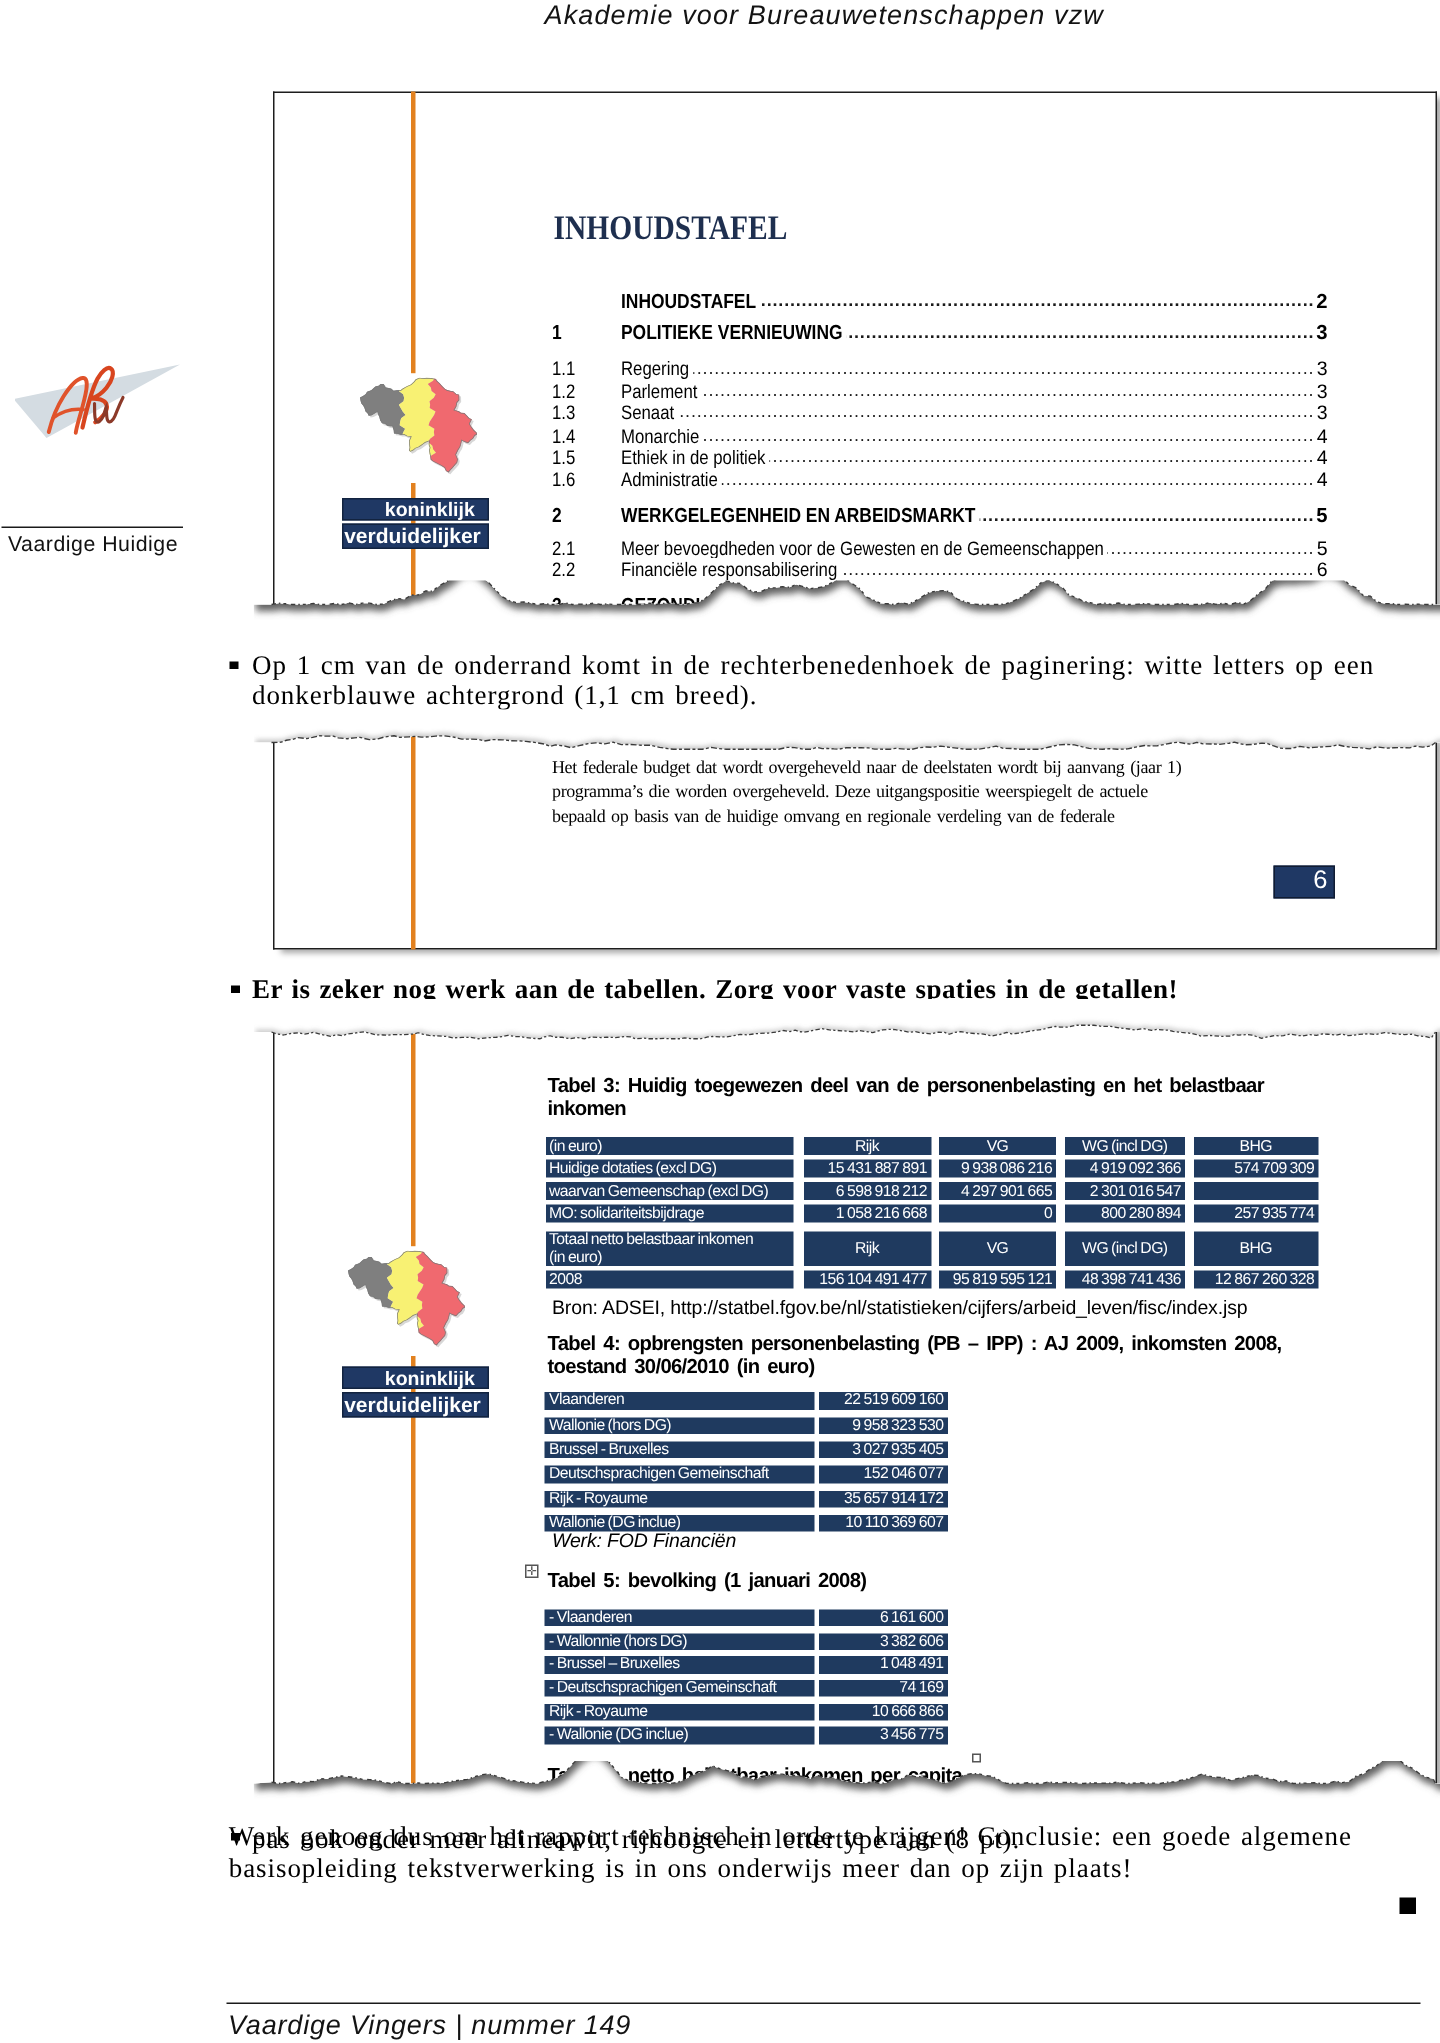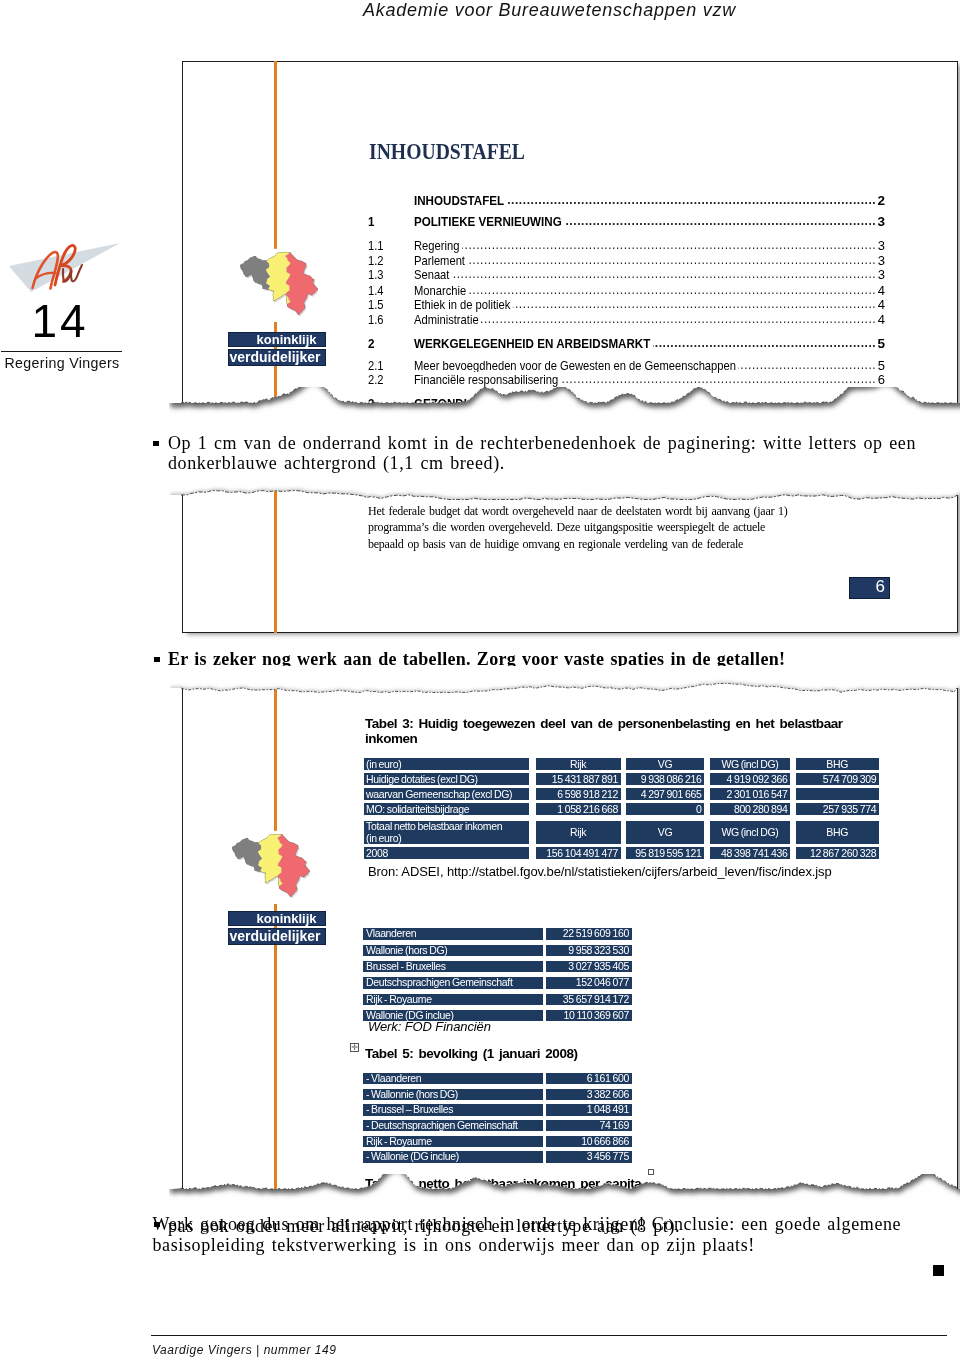--- a/index.html
+++ b/index.html
@@ -40,21 +40,21 @@
           white-space:nowrap;display:flex;align-items:baseline;}
   .tocrow .num{position:absolute;}
   .tocrow .ttl{position:absolute;}
   .tocrow .pg{position:absolute;text-align:right;}
   .tocrow .dots{position:absolute;overflow:hidden;white-space:nowrap;
                 font-family:"Liberation Sans",sans-serif;}
 
   
   .ft-rule{position:absolute;left:151px;top:1335px;width:796px;height:1px;background:#1a1a1a;}
   .ft{position:absolute;left:152px;top:1340px;font-family:"Liberation Sans",sans-serif;
-      font-style:italic;font-size:12px;letter-spacing:.55px;color:#131313;line-height:20px;}
+      font-style:italic;font-size:18px;letter-spacing:.55px;color:#131313;line-height:20px;}
 </style>
 </head>
 <body>
 
 <div class="page">
   <div class="hdr">Akademie voor Bureauwetenschappen vzw</div>
 
   <div class="lm-logo">
     <svg viewBox="0 0 120 68" width="120" height="68">
 
@@ -64,23 +64,22 @@
                C46.7,33.8 44.2,42 42.5,48 C41.5,51.6 40.8,54.5 40.5,56.5" fill="none" stroke="#e0532b" stroke-width="2.6" stroke-linecap="round"></path>
       <path d="M25.5,46.5 C31,42.5 38.5,40.2 45.5,41" fill="none" stroke="#e0532b" stroke-width="2.3" stroke-linecap="round"></path>
 
       <path d="M45,53 C47.5,42 51,28 55,20.5 C57.5,15.8 61.5,12 64,13.8 C66.6,15.8 64.8,21.8 61,26.5
                C57.6,30.7 53.5,33 50.5,33.8 C55,33.4 60,34.5 61,37.8 C62.3,41.8 58.2,46.8 53.5,49.5" fill="none" stroke="#d8451f" stroke-width="2.8" stroke-linecap="round"></path>
 
       <path d="M53,37 C53.2,42 52.8,46 53.8,48.2 C55,50.8 57.5,48.8 59,45 C59.8,42.7 60.3,40.4 60.8,39.4
                C61.2,42.8 60.8,46.5 61.8,48.4 C62.9,50.4 65.2,48.7 66.6,45.4 C68,42.2 69.4,38 72,33" fill="none" stroke="#8c3a29" stroke-width="2.1" stroke-linecap="round"></path>
     </svg>
   </div>
-  <div class="lm-num">14</div>
   <div class="lm-rule"></div>
-  <div class="lm-cap">Regering Vingers</div>
+  <div class="lm-cap">Vaardige Huidige</div>
 
   <div class="shot" style="left:170px;top:61px;width:776px;height:360px;">
     <div class="shotbody" style="left:0;top:0;width:776px;height:349px;border:1px solid #1d1d1d;
                 box-sizing:border-box;border-bottom:none;
                 box-shadow:4px 3px 4px -1px rgba(0,0,0,.35);"></div>
     <div class="orange" style="left:92px;top:0px;height:344px;z-index:1;"></div>
 
     <div class="toc-h1" style="left:187px;top:78px;">INHOUDSTAFEL</div>
     <div id="toc1" style="position:absolute;left:0;top:0;width:776px;height:349px;">
         <div class="tocrow" style="left: 0px; top: 132px; width: 776px; height: 14px; font-size: 13.5px; font-weight: bold;">
@@ -273,20 +272,21 @@
         <div style="position: absolute; left: 353.5px; top: 139px; width: 85px; height: 23px; background: rgb(31, 58, 95); color: rgb(255, 255, 255); box-sizing: border-box; overflow: hidden; font-family: &quot;Liberation Sans&quot;, sans-serif; font-size: 10.5px; line-height: 23px; text-align: center; white-space: nowrap; padding: 0px 2.5px; letter-spacing: -0.35px; word-spacing: -0.6px;">Rijk</div>
         <div style="position: absolute; left: 444px; top: 139px; width: 78px; height: 23px; background: rgb(31, 58, 95); color: rgb(255, 255, 255); box-sizing: border-box; overflow: hidden; font-family: &quot;Liberation Sans&quot;, sans-serif; font-size: 10.5px; line-height: 23px; text-align: center; white-space: nowrap; padding: 0px 2.5px; letter-spacing: -0.35px; word-spacing: -0.6px;">VG</div>
         <div style="position: absolute; left: 527.9px; top: 139px; width: 80px; height: 23px; background: rgb(31, 58, 95); color: rgb(255, 255, 255); box-sizing: border-box; overflow: hidden; font-family: &quot;Liberation Sans&quot;, sans-serif; font-size: 10.5px; line-height: 23px; text-align: center; white-space: nowrap; padding: 0px 2.5px; letter-spacing: -0.35px; word-spacing: -0.6px;">WG (incl DG)</div>
         <div style="position: absolute; left: 613.7px; top: 139px; width: 83px; height: 23px; background: rgb(31, 58, 95); color: rgb(255, 255, 255); box-sizing: border-box; overflow: hidden; font-family: &quot;Liberation Sans&quot;, sans-serif; font-size: 10.5px; line-height: 23px; text-align: center; white-space: nowrap; padding: 0px 2.5px; letter-spacing: -0.35px; word-spacing: -0.6px;">BHG</div>
         <div style="position: absolute; left: 181.5px; top: 165px; width: 165px; height: 12px; background: rgb(31, 58, 95); color: rgb(255, 255, 255); box-sizing: border-box; overflow: hidden; font-family: &quot;Liberation Sans&quot;, sans-serif; font-size: 10.5px; line-height: 12px; text-align: left; white-space: nowrap; padding: 0px 2.5px; letter-spacing: -0.35px; word-spacing: -0.6px;">2008</div>
         <div style="position: absolute; left: 353.5px; top: 165px; width: 85px; height: 12px; background: rgb(31, 58, 95); color: rgb(255, 255, 255); box-sizing: border-box; overflow: hidden; font-family: &quot;Liberation Sans&quot;, sans-serif; font-size: 10.5px; line-height: 12px; text-align: right; white-space: nowrap; padding: 0px 2.5px; letter-spacing: -0.35px; word-spacing: -0.6px;">156 104 491 477</div>
         <div style="position: absolute; left: 444px; top: 165px; width: 78px; height: 12px; background: rgb(31, 58, 95); color: rgb(255, 255, 255); box-sizing: border-box; overflow: hidden; font-family: &quot;Liberation Sans&quot;, sans-serif; font-size: 10.5px; line-height: 12px; text-align: right; white-space: nowrap; padding: 0px 2.5px; letter-spacing: -0.35px; word-spacing: -0.6px;">95 819 595 121</div>
         <div style="position: absolute; left: 527.9px; top: 165px; width: 80px; height: 12px; background: rgb(31, 58, 95); color: rgb(255, 255, 255); box-sizing: border-box; overflow: hidden; font-family: &quot;Liberation Sans&quot;, sans-serif; font-size: 10.5px; line-height: 12px; text-align: right; white-space: nowrap; padding: 0px 2.5px; letter-spacing: -0.35px; word-spacing: -0.6px;">48 398 741 436</div>
         <div style="position: absolute; left: 613.7px; top: 165px; width: 83px; height: 12px; background: rgb(31, 58, 95); color: rgb(255, 255, 255); box-sizing: border-box; overflow: hidden; font-family: &quot;Liberation Sans&quot;, sans-serif; font-size: 10.5px; line-height: 12px; text-align: right; white-space: nowrap; padding: 0px 2.5px; letter-spacing: -0.35px; word-spacing: -0.6px;">12 867 260 328</div>
         <div style="position: absolute; left: 186px; top: 182px; width: 560px; font-family: &quot;Liberation Sans&quot;, sans-serif; font-size: 13px; line-height: 15px; color: rgb(0, 0, 0); letter-spacing: -0.1px;">Bron: ADSEI, http://statbel.fgov.be/nl/statistieken/cijfers/arbeid_leven/fisc/index.jsp</div>
+        <div style="position: absolute; left: 183px; top: 205.5px; width: 492px; font-family: &quot;Liberation Sans&quot;, sans-serif; font-weight: bold; font-size: 13.5px; line-height: 15.5px; color: rgb(0, 0, 0); letter-spacing: -0.45px; word-spacing: 1.9px;">Tabel 4: opbrengsten personenbelasting (PB – IPP) : AJ 2009, inkomsten 2008, toestand 30/06/2010 (in euro)</div>
         <div style="position: absolute; left: 181px; top: 246.3px; width: 180px; height: 11.5px; background: rgb(31, 58, 95); color: rgb(255, 255, 255); box-sizing: border-box; overflow: hidden; font-family: &quot;Liberation Sans&quot;, sans-serif; font-size: 10.5px; line-height: 11.5px; text-align: left; white-space: nowrap; padding: 0px 3px; letter-spacing: -0.35px; word-spacing: -0.6px;">Vlaanderen</div>
         <div style="position: absolute; left: 364px; top: 246.3px; width: 86px; height: 11.5px; background: rgb(31, 58, 95); color: rgb(255, 255, 255); box-sizing: border-box; overflow: hidden; font-family: &quot;Liberation Sans&quot;, sans-serif; font-size: 10.5px; line-height: 11.5px; text-align: right; white-space: nowrap; padding: 0px 3px; letter-spacing: -0.35px; word-spacing: -0.6px;">22 519 609 160</div>
         <div style="position: absolute; left: 181px; top: 262.6px; width: 180px; height: 11.5px; background: rgb(31, 58, 95); color: rgb(255, 255, 255); box-sizing: border-box; overflow: hidden; font-family: &quot;Liberation Sans&quot;, sans-serif; font-size: 10.5px; line-height: 11.5px; text-align: left; white-space: nowrap; padding: 0px 3px; letter-spacing: -0.35px; word-spacing: -0.6px;">Wallonie (hors DG)</div>
         <div style="position: absolute; left: 364px; top: 262.6px; width: 86px; height: 11.5px; background: rgb(31, 58, 95); color: rgb(255, 255, 255); box-sizing: border-box; overflow: hidden; font-family: &quot;Liberation Sans&quot;, sans-serif; font-size: 10.5px; line-height: 11.5px; text-align: right; white-space: nowrap; padding: 0px 3px; letter-spacing: -0.35px; word-spacing: -0.6px;">9 958 323 530</div>
         <div style="position: absolute; left: 181px; top: 278.9px; width: 180px; height: 11.5px; background: rgb(31, 58, 95); color: rgb(255, 255, 255); box-sizing: border-box; overflow: hidden; font-family: &quot;Liberation Sans&quot;, sans-serif; font-size: 10.5px; line-height: 11.5px; text-align: left; white-space: nowrap; padding: 0px 3px; letter-spacing: -0.35px; word-spacing: -0.6px;">Brussel - Bruxelles</div>
         <div style="position: absolute; left: 364px; top: 278.9px; width: 86px; height: 11.5px; background: rgb(31, 58, 95); color: rgb(255, 255, 255); box-sizing: border-box; overflow: hidden; font-family: &quot;Liberation Sans&quot;, sans-serif; font-size: 10.5px; line-height: 11.5px; text-align: right; white-space: nowrap; padding: 0px 3px; letter-spacing: -0.35px; word-spacing: -0.6px;">3 027 935 405</div>
         <div style="position: absolute; left: 181px; top: 295.2px; width: 180px; height: 11.5px; background: rgb(31, 58, 95); color: rgb(255, 255, 255); box-sizing: border-box; overflow: hidden; font-family: &quot;Liberation Sans&quot;, sans-serif; font-size: 10.5px; line-height: 11.5px; text-align: left; white-space: nowrap; padding: 0px 3px; letter-spacing: -0.35px; word-spacing: -0.6px;">Deutschsprachigen Gemeinschaft</div>
         <div style="position: absolute; left: 364px; top: 295.2px; width: 86px; height: 11.5px; background: rgb(31, 58, 95); color: rgb(255, 255, 255); box-sizing: border-box; overflow: hidden; font-family: &quot;Liberation Sans&quot;, sans-serif; font-size: 10.5px; line-height: 11.5px; text-align: right; white-space: nowrap; padding: 0px 3px; letter-spacing: -0.35px; word-spacing: -0.6px;">152 046 077</div>
         <div style="position: absolute; left: 181px; top: 311.5px; width: 180px; height: 11.5px; background: rgb(31, 58, 95); color: rgb(255, 255, 255); box-sizing: border-box; overflow: hidden; font-family: &quot;Liberation Sans&quot;, sans-serif; font-size: 10.5px; line-height: 11.5px; text-align: left; white-space: nowrap; padding: 0px 3px; letter-spacing: -0.35px; word-spacing: -0.6px;">Rijk - Royaume</div>
         <div style="position: absolute; left: 364px; top: 311.5px; width: 86px; height: 11.5px; background: rgb(31, 58, 95); color: rgb(255, 255, 255); box-sizing: border-box; overflow: hidden; font-family: &quot;Liberation Sans&quot;, sans-serif; font-size: 10.5px; line-height: 11.5px; text-align: right; white-space: nowrap; padding: 0px 3px; letter-spacing: -0.35px; word-spacing: -0.6px;">35 657 914 172</div>

